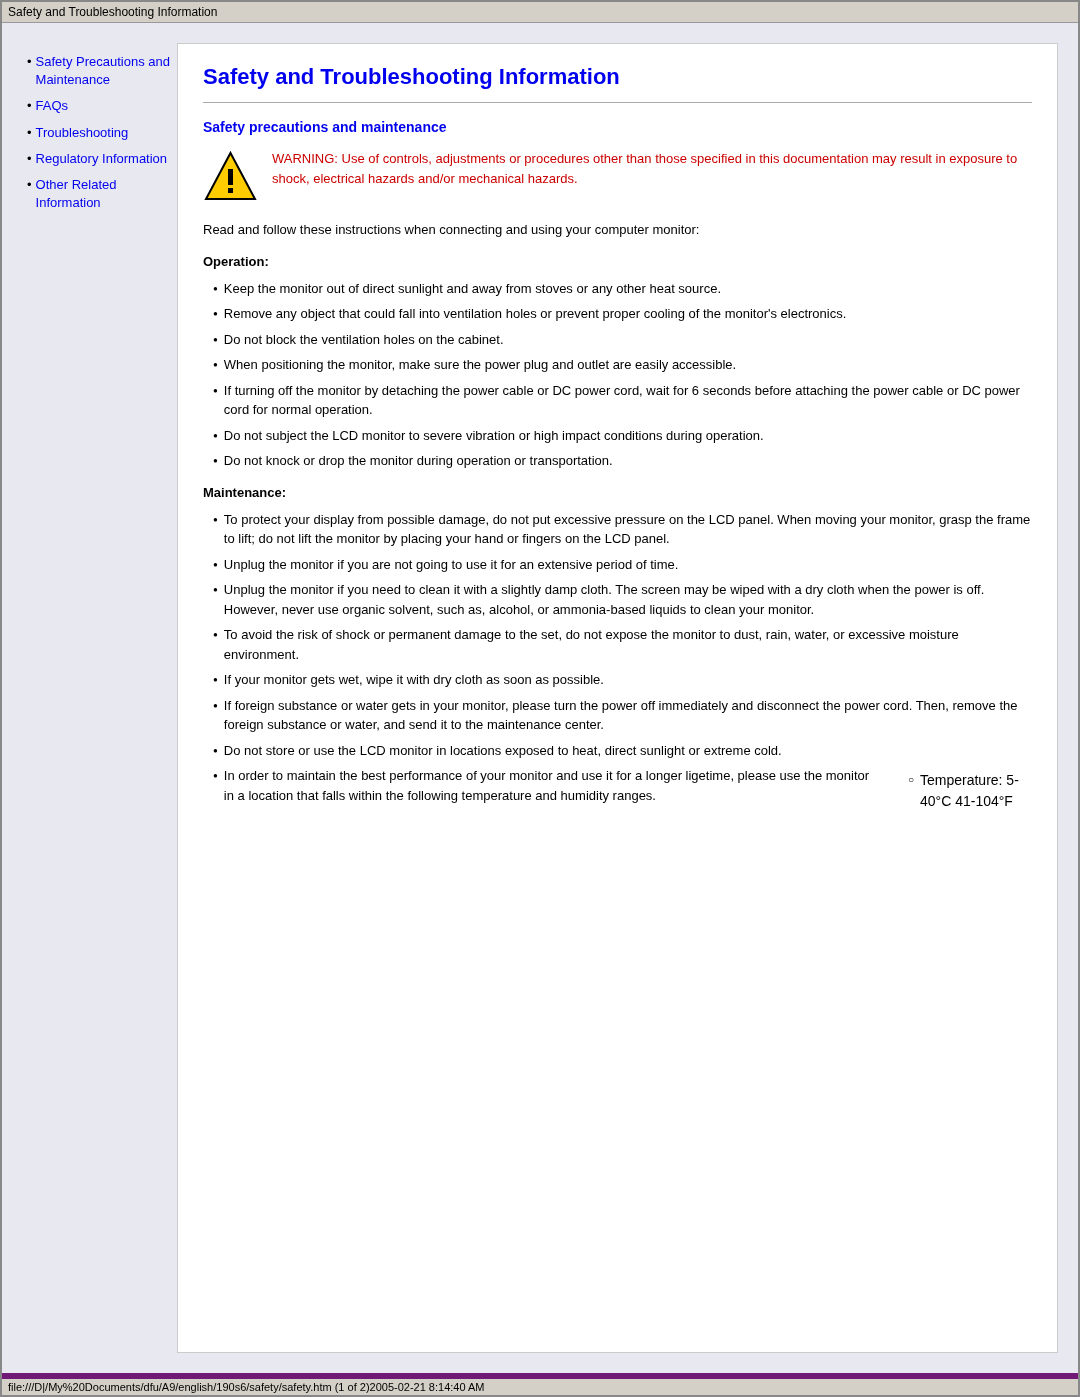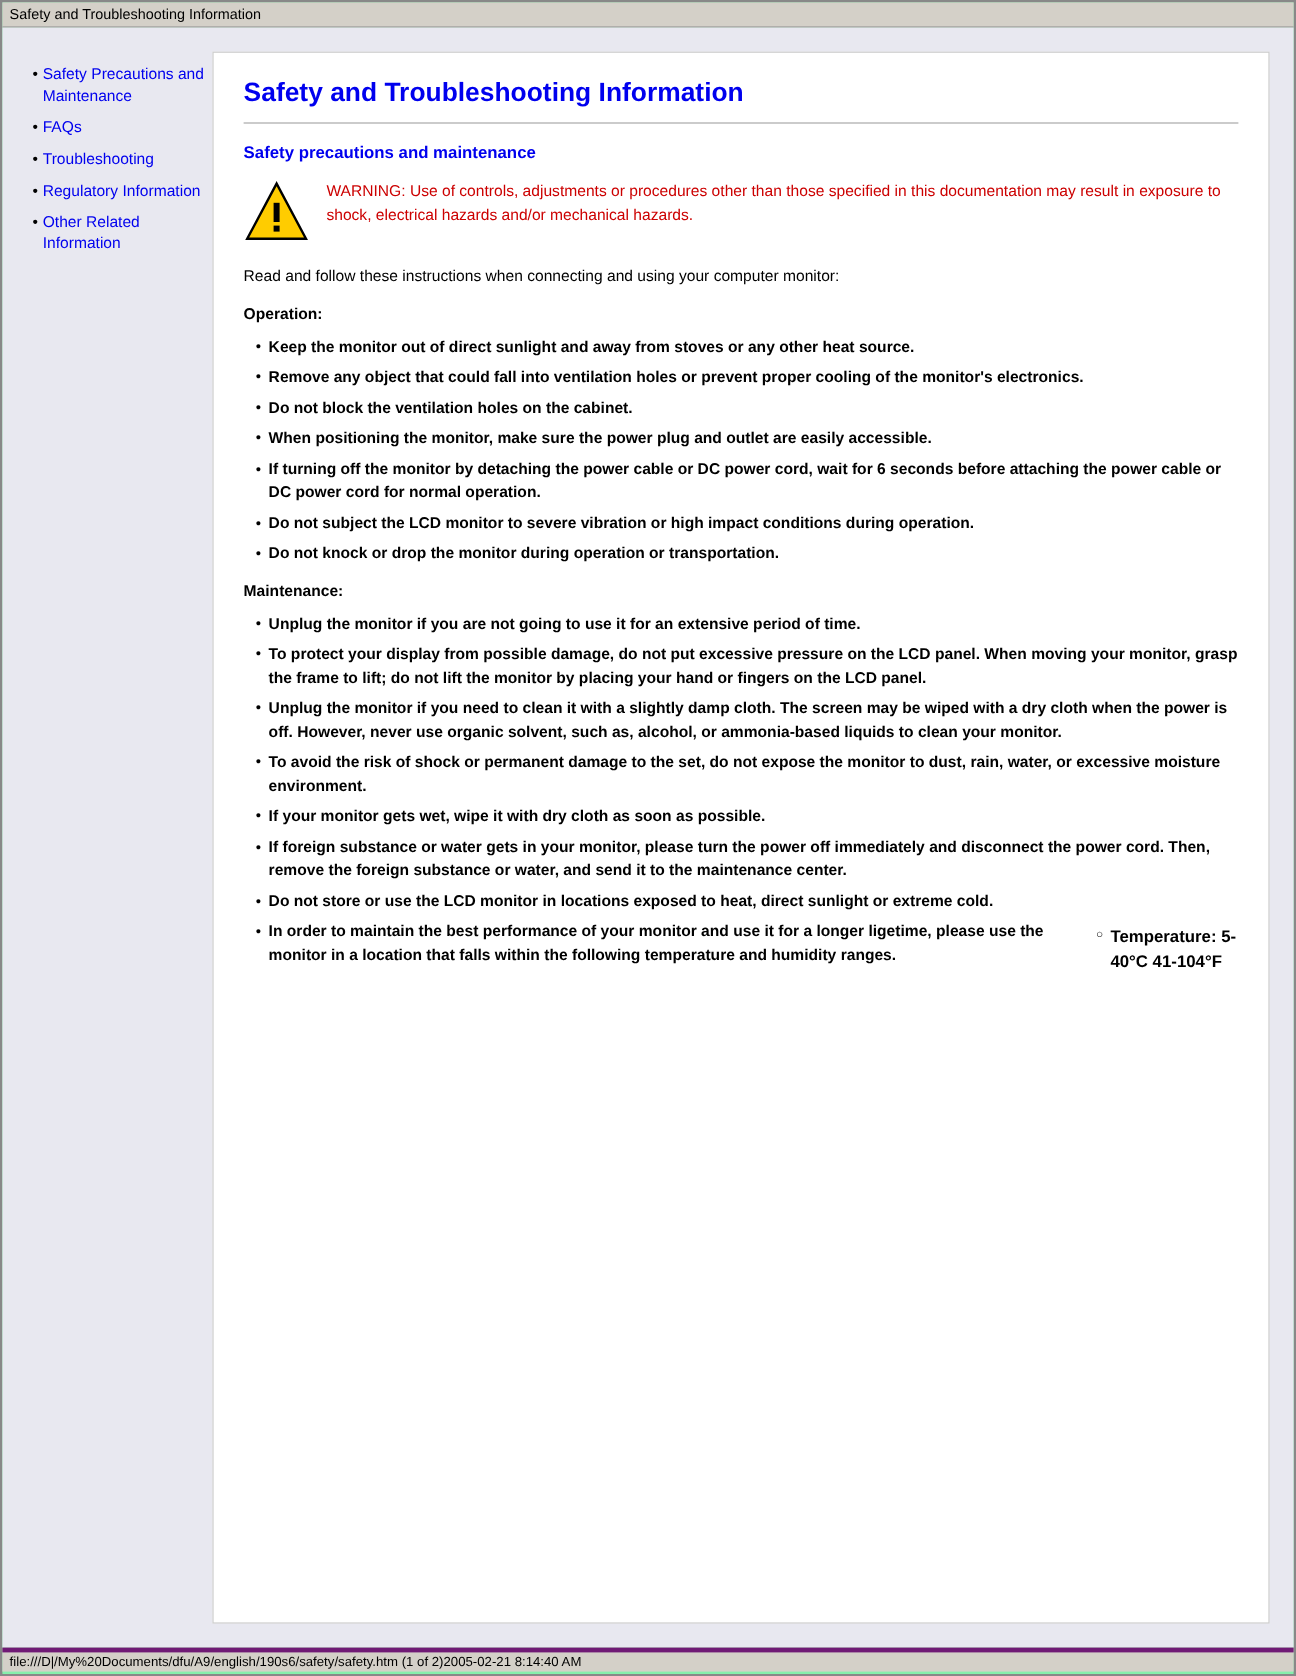--- a/index.html
+++ b/index.html
@@ -5,21 +5,21 @@
     * { margin: 0; padding: 0; box-sizing: border-box; }
     body {
       font-family: Arial, Helvetica, sans-serif;
       font-size: 13px;
       background: #c0c0c0;
       color: #000;
     }
     .browser-window {
       width: 1080px;
       min-height: 1397px;
-      background: #86efac;
+      background: #f97316;
       border: 2px solid #888;
     }
     .title-bar {
       background: #d4d0c8;
       border-bottom: 1px solid #999;
       padding: 3px 6px;
       font-size: 12px;
       color: #000;
     }
     .content-area {
@@ -107,21 +107,20 @@
     }
     .subsection-title {
       font-weight: bold;
       font-size: 13px;
       margin-bottom: 10px;
     }
     .bullet-list {
       list-style: none;
       padding: 0;
       margin: 0 0 14px 10px;
-      font-weight: bold;
     }
     .bullet-list li {
       display: flex;
       align-items: flex-start;
       gap: 6px;
       margin-bottom: 6px;
       font-size: 13px;
       line-height: 1.5;
     }
     .bullet-list li::before {
@@ -143,21 +142,21 @@
       line-height: 1.5;
     }
     .sub-bullet-list li::before {
       content: "○";
       font-size: 10px;
       margin-top: 2px;
       flex-shrink: 0;
     }
     .status-bar {
       background: #d4d0c8;
-      border-top: 4px solid #701a75;
+      border-top: 6px solid #701a75;
       padding: 2px 6px;
       font-size: 11px;
       color: #000;
     }
     
     .warning-triangle {
       fill: #ffcc00;
       stroke: #000;
       stroke-width: 2;
     }
@@ -245,24 +244,24 @@
           <li>
               <span>Do not knock or drop the monitor during operation or transportation.</span>
             </li>
         </ul>
       </div>
 
       <div>
         <p class="subsection-title">Maintenance:</p>
         <ul class="bullet-list">
           <li>
+              <span>To protect your display from possible damage, do not put excessive pressure on the LCD panel. When moving your monitor, grasp the frame to lift; do not lift the monitor by placing your hand or fingers on the LCD panel.</span>
+            </li>
+          <li>
               <span>Unplug the monitor if you are not going to use it for an extensive period of time.</span>
-            </li>
-          <li>
-              <span>To protect your display from possible damage, do not put excessive pressure on the LCD panel. When moving your monitor, grasp the frame to lift; do not lift the monitor by placing your hand or fingers on the LCD panel.</span>
             </li>
           <li>
               <span>Unplug the monitor if you need to clean it with a slightly damp cloth. The screen may be wiped with a dry cloth when the power is off. However, never use organic solvent, such as, alcohol, or ammonia-based liquids to clean your monitor.</span>
             </li>
           <li>
               <span>To avoid the risk of shock or permanent damage to the set, do not expose the monitor to dust, rain, water, or excessive moisture environment.</span>
             </li>
           <li>
               <span>If your monitor gets wet, wipe it with dry cloth as soon as possible.</span>
             </li>

